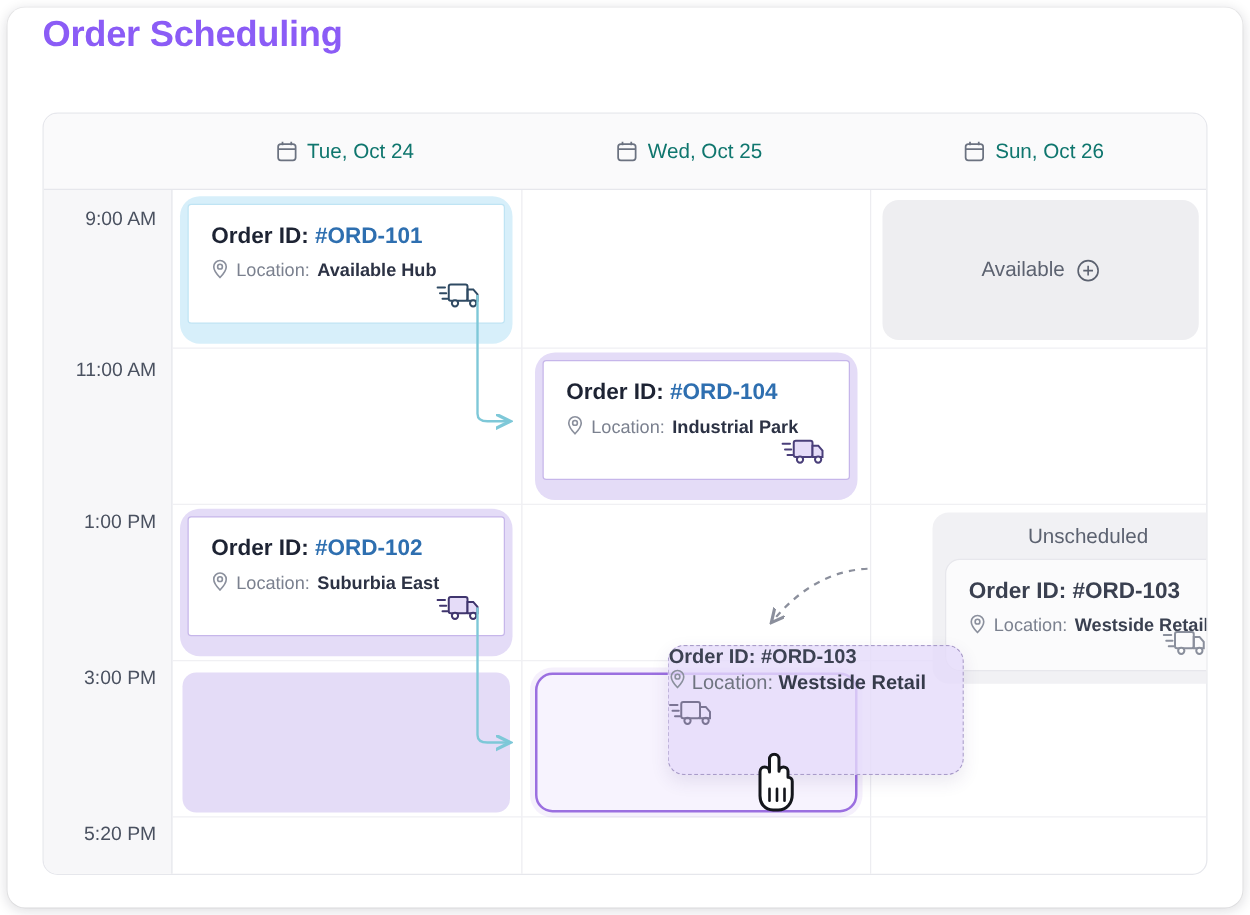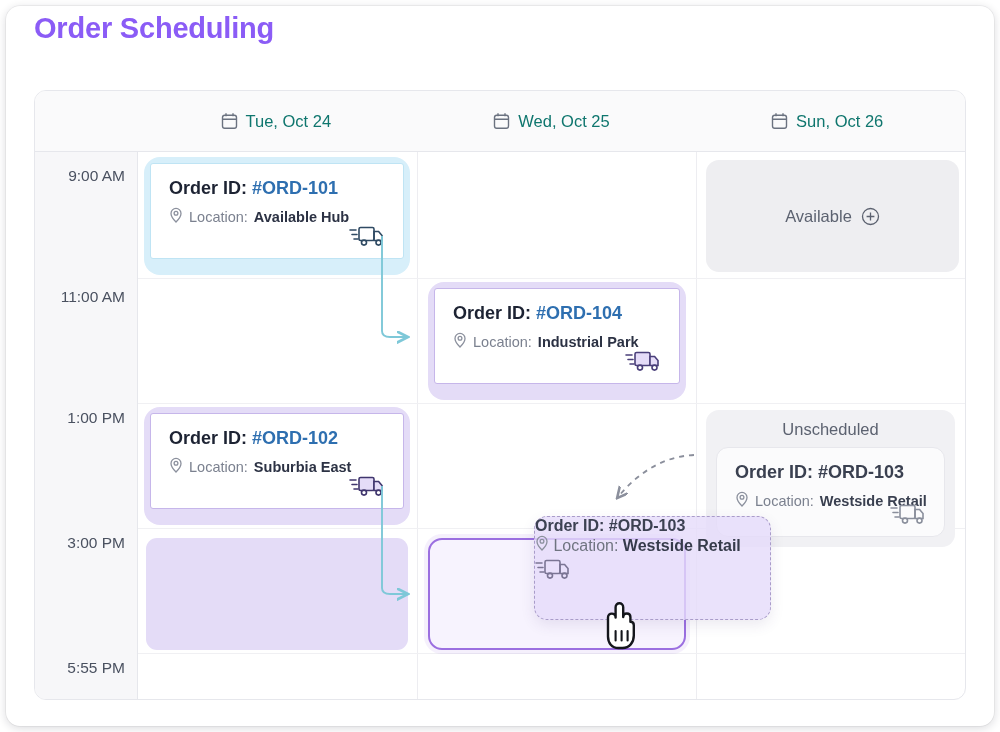--- a/index.html
+++ b/index.html
@@ -91,21 +91,21 @@
   
   #available {
     position: absolute;
     background: #eeeef1; border-radius: 13px;
     display: flex; align-items: center; justify-content: center; gap: 9px;
     font-size: 16.5px; color: #5c6270;
   }
   
   #unsched-panel {
     position: absolute;
-    background: #f1f1f4; border-radius: 13px;
+    background: #f1f1f4; border-radius: 13px; margin-left: 40px;
   }
   #unsched-title {
     position: absolute; left: 0; right: 0; top: 10px;
     text-align: center; font-size: 16.5px; color: #5c6270;
   }
   #unsched-card {
     position: absolute; left: 10px; top: 37px; width: 229px; height: 90px;
     background: #fbfbfc; border: 1px solid #e7e7ec; border-radius: 12px;
   }
   #unsched-card .ordline { color: #3a4050; }
@@ -186,21 +186,21 @@
         </span>
         <span>Sun, Oct 26</span>
       </div>
     </div>
 
     <div id="gutter">
       <div class="time-label" style="top:15px">9:00 AM</div>
       <div class="time-label" style="top:136px">11:00 AM</div>
       <div class="time-label" style="top:257px">1:00 PM</div>
       <div class="time-label" style="top:382px">3:00 PM</div>
-      <div class="time-label" style="top:507px">5:55 PM</div>
+      <div class="time-label" style="top:507px">5:20 PM</div>
     </div>
 
     <div id="body">
       <div class="colline" style="left:279px"></div>
       <div class="colline" style="left:558px"></div>
       <div class="rowline" style="top:126px"></div>
       <div class="rowline" style="top:251px"></div>
       <div class="rowline" style="top:376px"></div>
       <div class="rowline" style="top:501px"></div>
 

